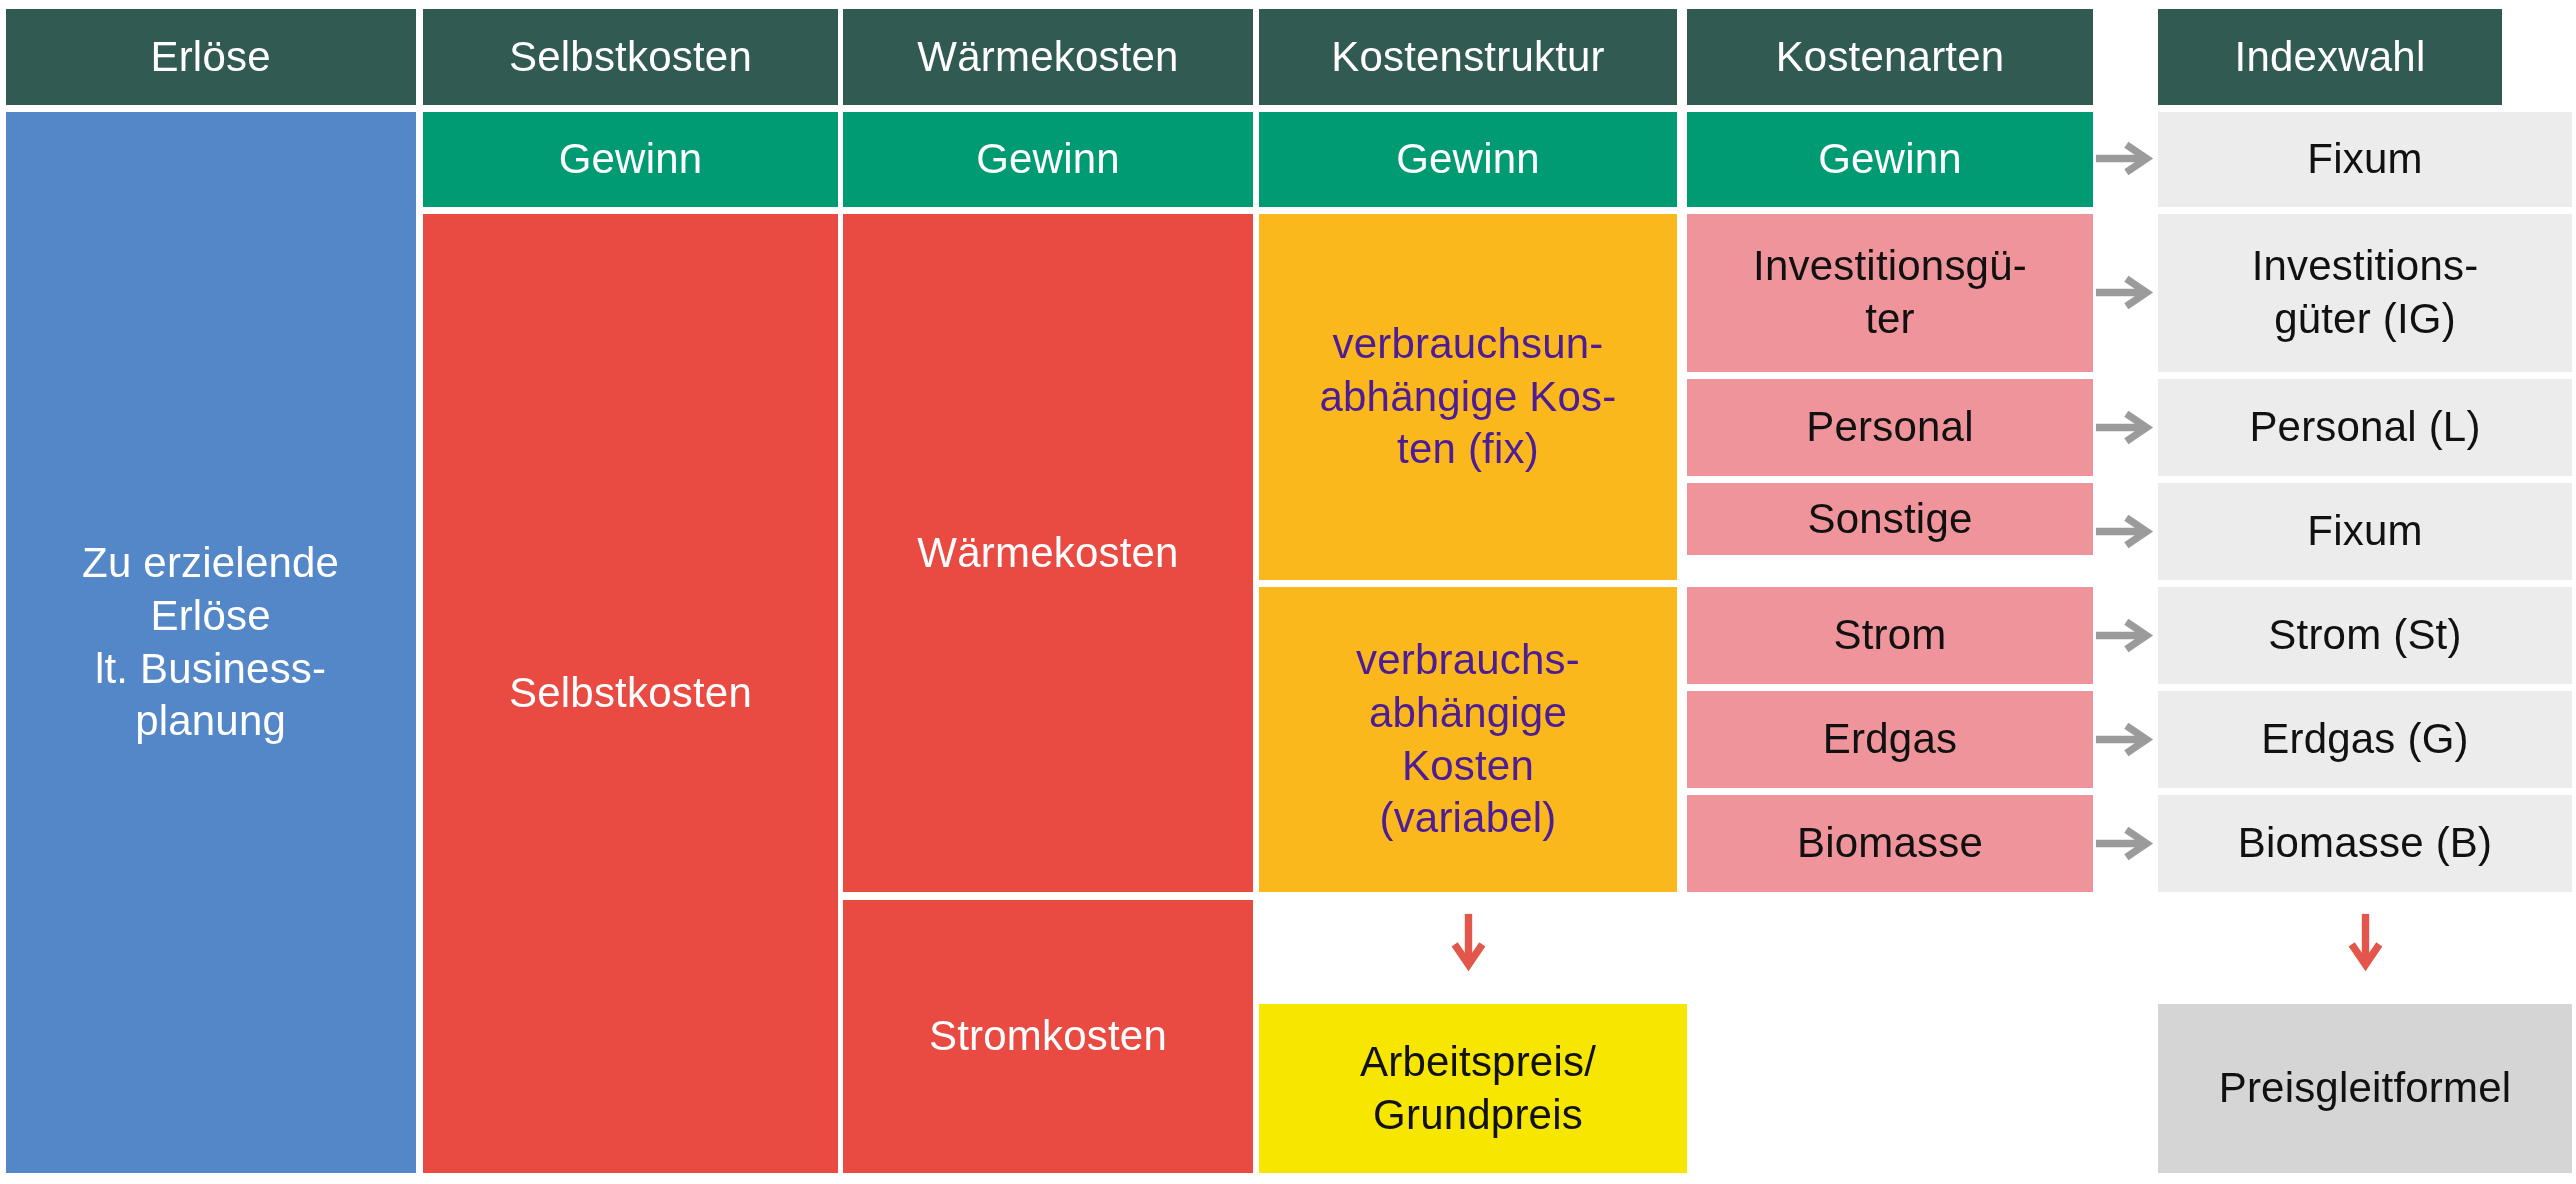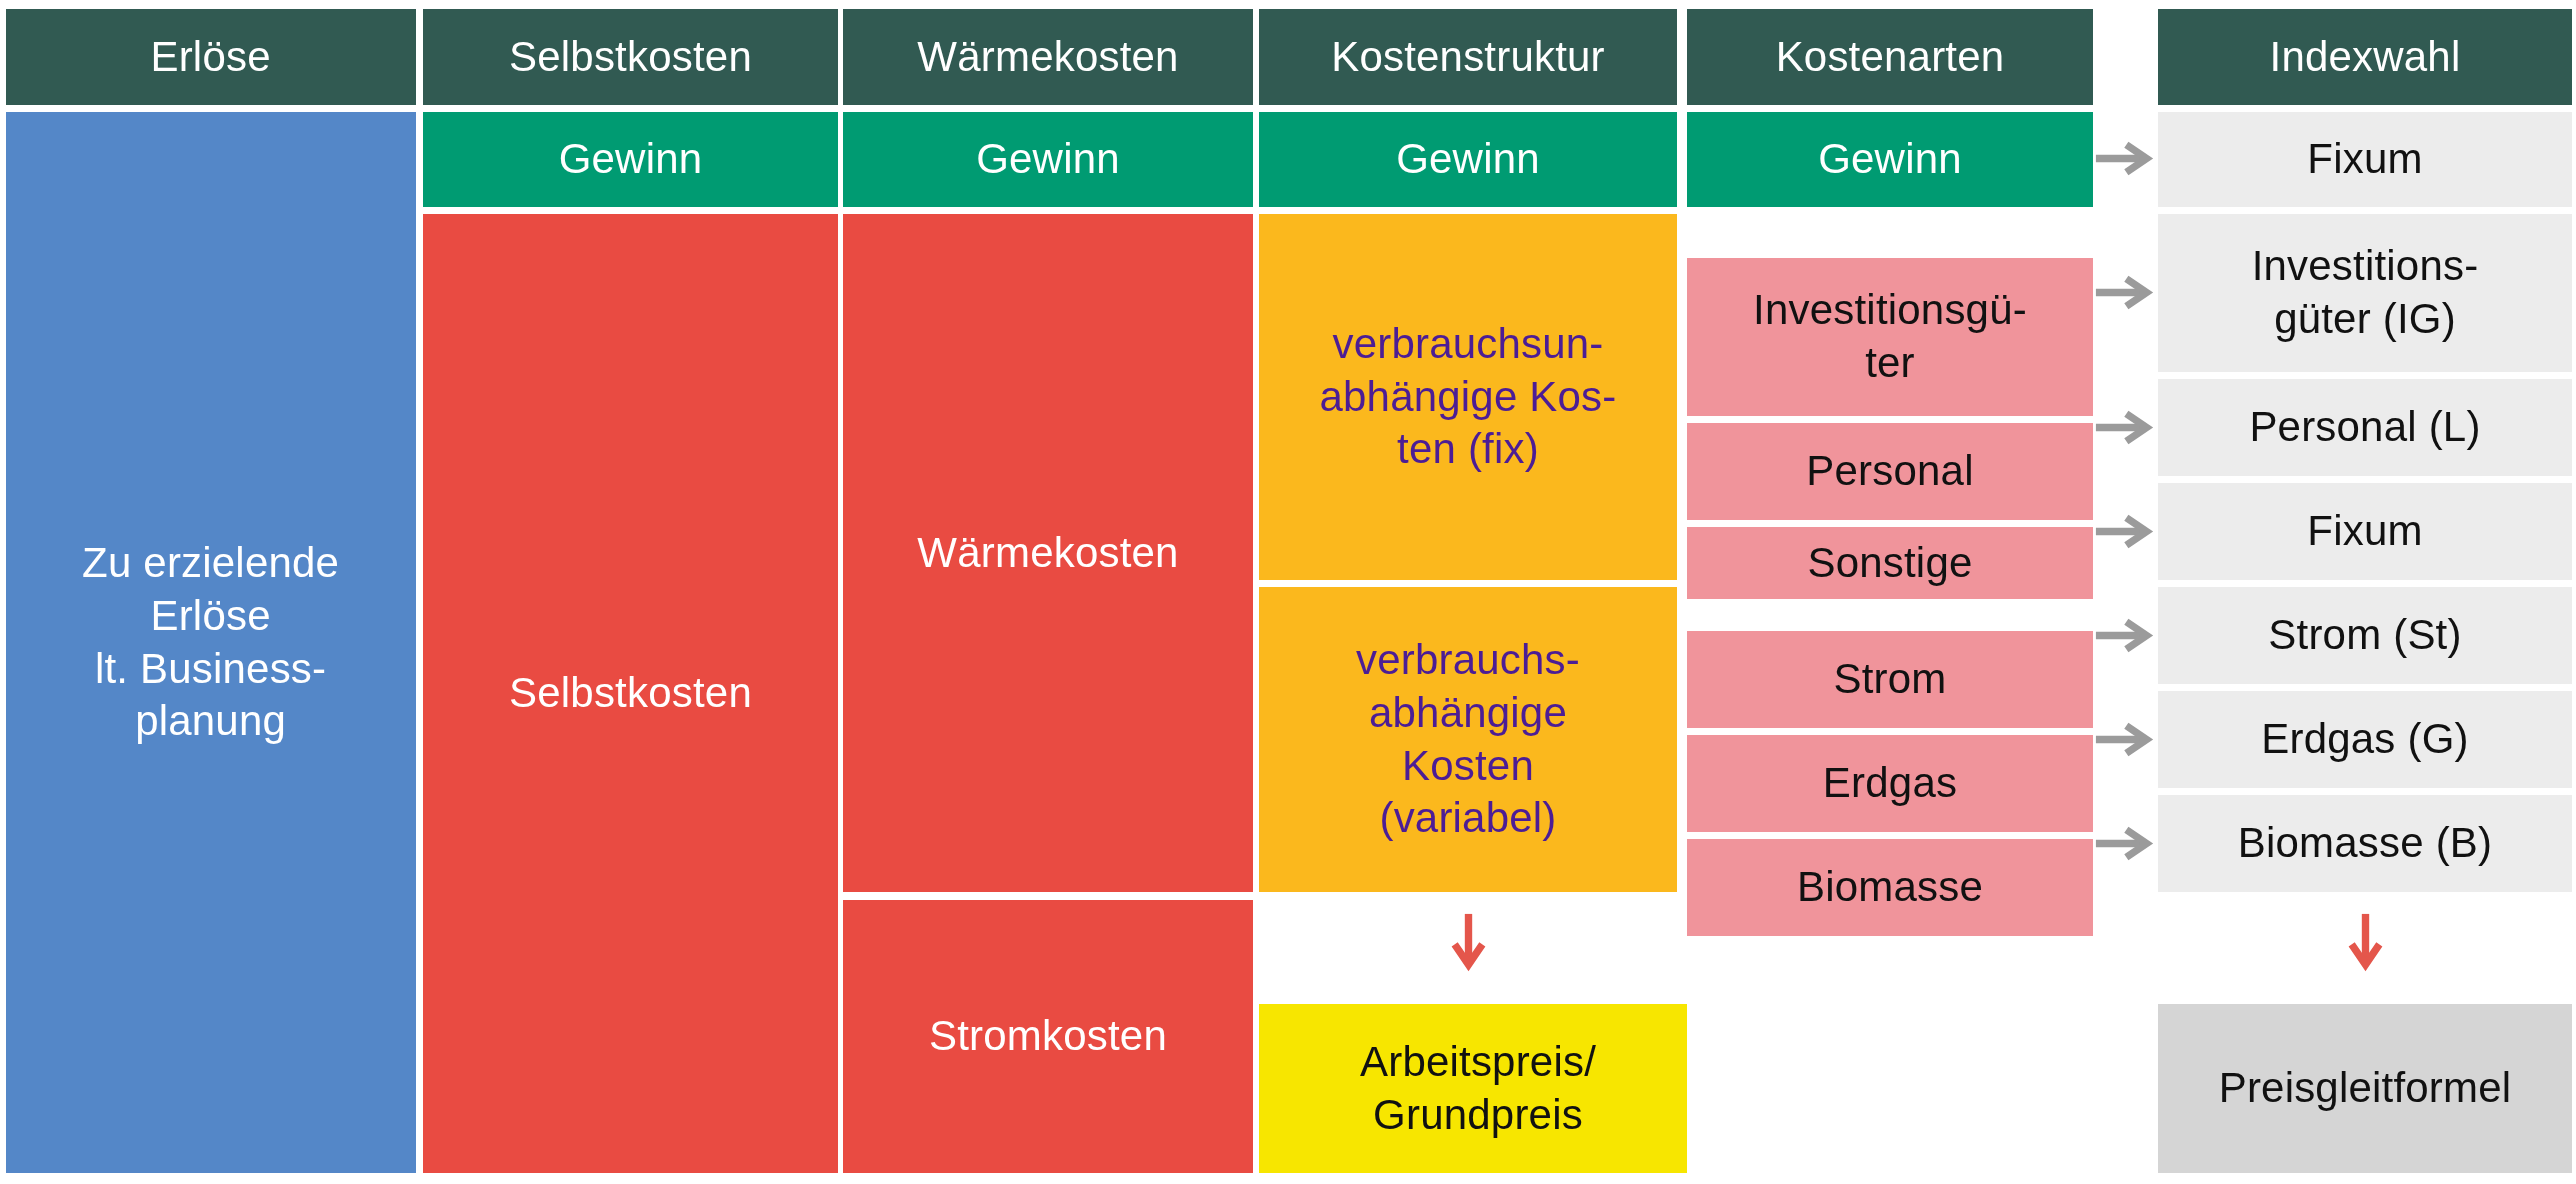--- a/index.html
+++ b/index.html
@@ -16,41 +16,41 @@
     text-align: center;
     font-size: 42px; line-height: 1.26;
     white-space: pre-line;
     letter-spacing: 0.2px;
   }
   .hdr      { background: var(--c-dark_green, #315A52); color: #ffffff; }
   .green    { background: var(--c-green, #009B72);      color: #ffffff; }
   .blue     { background: var(--c-blue, #5487C8);       color: #ffffff; }
   .red      { background: var(--c-red, #E94B42);        color: #ffffff; }
   .orange   { background: var(--c-orange, #FBB81D);     color: #4c1d95; }
-  .pink     { background: var(--c-pink, #F0949B);       color: #111111; margin-top: 44px; }
+  .pink     { background: var(--c-pink, #F0949B);       color: #111111; }
   .grayrow  { background: var(--c-row_gray, #ECECEC);   color: #111111; }
   .formula  { background: var(--c-formula_gray, #D5D5D5); color: #111111; }
   .yellow   { background: var(--c-yellow, #F7E600);     color: #111111; padding-left: 10px; }
 
   .arrow { position: absolute; }
   .arrow svg { display: block; width: 100%; height: 100%; }
   .arrow-right svg * { stroke: var(--c-arrow_gray, #9B9B9B); }
   .arrow-down  svg * { stroke: var(--c-arrow_red, #E4564B); }
 </style>
 </head>
 <body>
 
 <div class="canvas">
 
   <div class="box hdr" style="left:5.6px;    top:9.3px; width:410px; height:96px">Erlöse</div>
   <div class="box hdr" style="left:423px;  top:9.3px; width:415px; height:96px">Selbstkosten</div>
   <div class="box hdr" style="left:843px;  top:9.3px; width:410px; height:96px">Wärmekosten</div>
   <div class="box hdr" style="left:1259px; top:9.3px; width:418px; height:96px">Kostenstruktur</div>
   <div class="box hdr" style="left:1687px; top:9.3px; width:406px; height:96px">Kostenarten</div>
-  <div class="box hdr" style="left:2158px; top:9.3px; width:414px; height:96px">Indexwahl</div>
+  <div class="box hdr" style="left:2158px; top:9.3px; width:344px; height:96px">Indexwahl</div>
 
   <div class="box blue" style="left:5.6px; top:112px; width:410px; height:1061px">Zu erzielende
 Erlöse
 lt. Business-
 planung</div>
 
   <div class="box green" style="left:423px;  top:112px; width:415px; height:95px">Gewinn</div>
   <div class="box green" style="left:843px;  top:112px; width:410px; height:95px">Gewinn</div>
   <div class="box green" style="left:1259px; top:112px; width:418px; height:95px">Gewinn</div>
   <div class="box green" style="left:1687px; top:112px; width:406px; height:95px">Gewinn</div>

